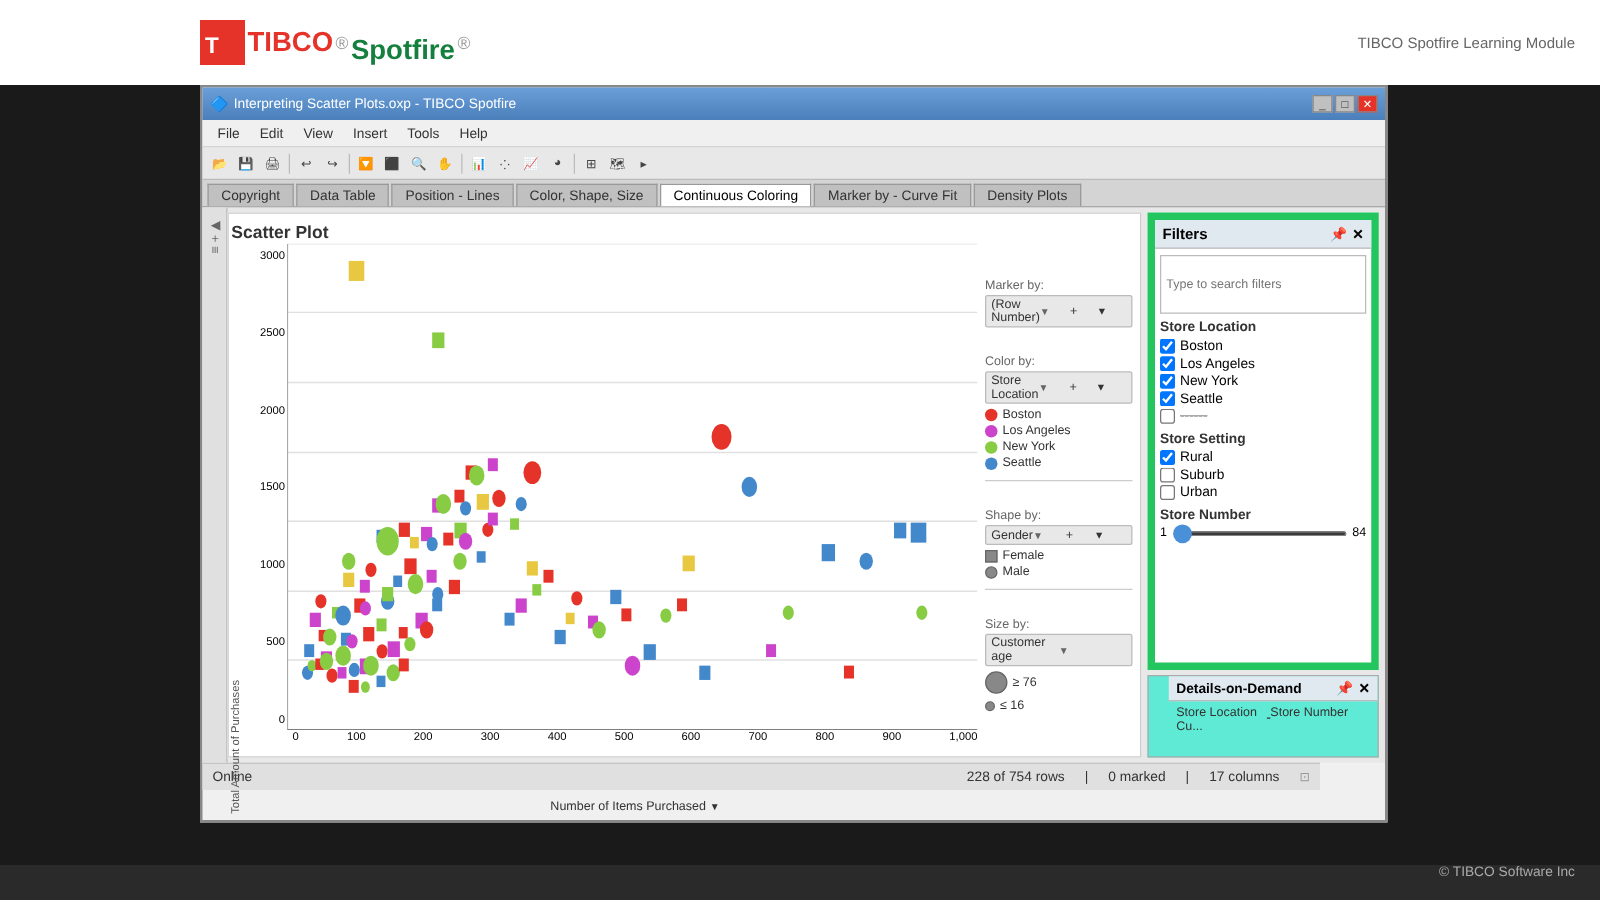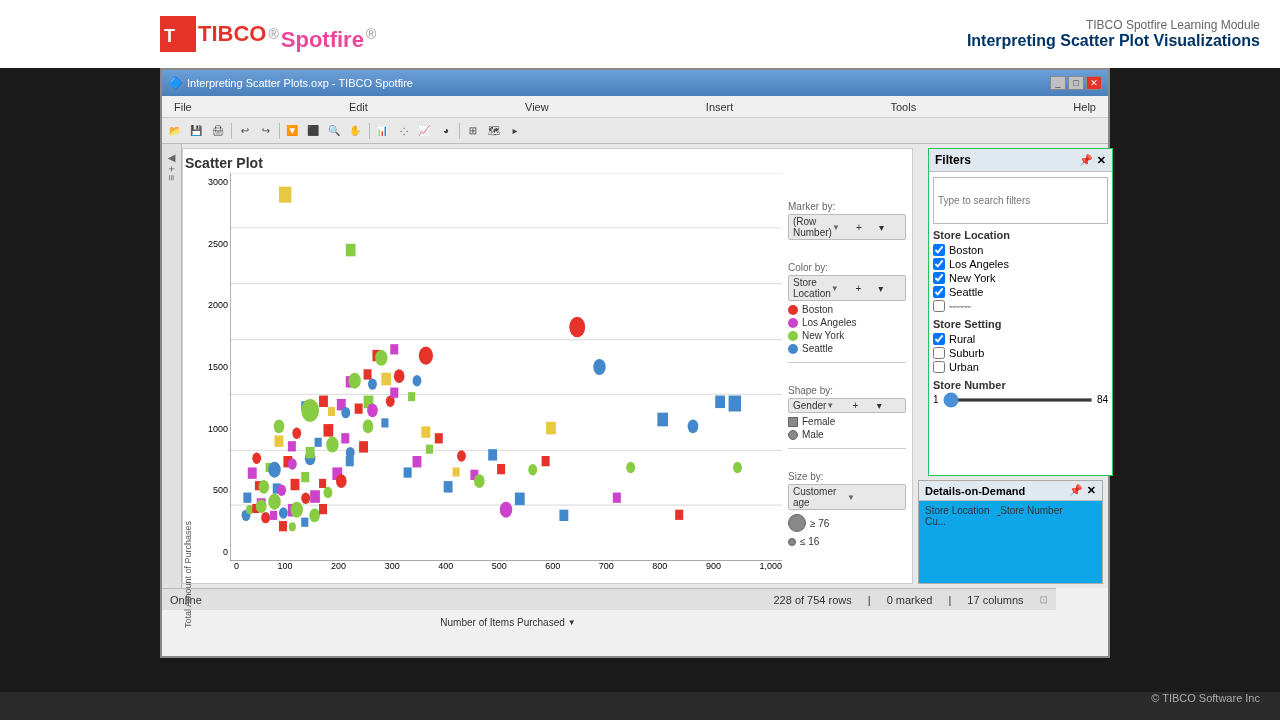--- a/index.html
+++ b/index.html
@@ -74,21 +74,20 @@
     }
 
     
     #menu-bar {
       height: 22px;
       background: #f0f0f0;
       display: flex;
       align-items: center;
       padding: 0 4px;
       border-bottom: 1px solid #ccc;
-      justify-content: space-between;
     }
     .menu-item {
       padding: 2px 8px;
       font-size: 11px;
       cursor: pointer;
       color: #333;
     }
 
     
     #toolbar {
@@ -398,27 +397,26 @@
 
 <div id="branding">
   <div id="logo-area">
     <div style="display:flex;align-items:center;gap:2px;">
       <svg width="36" height="36" viewBox="0 0 36 36">
         <rect x="0" y="0" width="36" height="36" fill="#e63329"></rect>
         <text x="4" y="26" font-size="18" fill="white" font-weight="bold">T</text>
       </svg>
       <span id="logo-tibco" style="color:#e63329;font-size:22px;font-weight:bold;">TIBCO</span>
       <span style="color:#999;font-size:14px;vertical-align:super;">®</span>
-      <span id="logo-spotfire" style="color:#ec4899;font-size:22px;font-weight:bold;margin-top:12px;">Spotfire</span>
+      <span id="logo-spotfire" style="color:#15803d;font-size:22px;font-weight:bold;margin-top:12px;">Spotfire</span>
       <span style="color:#999;font-size:14px;vertical-align:super;">®</span>
     </div>
   </div>
   <div id="branding-right">
     <div id="branding-module">TIBCO Spotfire Learning Module</div>
-    <div id="branding-title">Interpreting Scatter Plot Visualizations</div>
   </div>
 </div>
 
 <div id="app-window">
 
   <div id="title-bar">
     <div id="title-bar-left">
       <span style="font-size:12px;">🔷</span>
       <span>Interpreting Scatter Plots.oxp - TIBCO Spotfire</span>
     </div>
@@ -454,20 +452,29 @@
     <div class="toolbar-btn">📊</div>
     <div class="toolbar-btn">⁘</div>
     <div class="toolbar-btn">📈</div>
     <div class="toolbar-btn">◕</div>
     <div class="toolbar-sep"></div>
     <div class="toolbar-btn">⊞</div>
     <div class="toolbar-btn">🗺</div>
     <div class="toolbar-btn">▸</div>
   </div>
 
+  <div id="tab-bar">
+    <div class="tab">Copyright</div>
+    <div class="tab">Data Table</div>
+    <div class="tab">Position - Lines</div>
+    <div class="tab">Color, Shape, Size</div>
+    <div class="tab active">Continuous Coloring</div>
+    <div class="tab">Marker by - Curve Fit</div>
+    <div class="tab">Density Plots</div>
+  </div>
 
   <div id="main-content" style="position:relative;height:444px;display:flex;">
 
     <div id="left-panel">
       <div class="panel-btn">◀</div>
       <div class="panel-btn">+</div>
       <div class="panel-btn">≡</div>
     </div>
 
     <div id="scatter-area" style="flex:1;margin:4px 195px 4px 0;background:white;border:1px solid #ccc;display:flex;flex-direction:column;min-width:0;">
@@ -706,21 +713,21 @@
               <span>Number of Items Purchased</span>
               <span style="font-size:8px;">▼</span>
             </div>
           </div>
         </div>
       </div>
     </div>
 
     <div style="position:absolute;right:0;top:0;bottom:0;width:190px;display:flex;flex-direction:column;gap:4px;padding:4px 4px 4px 0;">
 
-      <div id="filters-panel" style="position:static;flex:1;display:flex;flex-direction:column;background:white;border:1px solid #22c55e;margin-left:10px;">
+      <div id="filters-panel" style="position:static;flex:1;display:flex;flex-direction:column;background:white;border:6px solid #22c55e;">
         <div id="filters-header">
           <span>Filters</span>
           <div style="display:flex;gap:4px;">
             <span style="cursor:pointer;font-size:11px;">📌</span>
             <span style="cursor:pointer;font-size:11px;">✕</span>
           </div>
         </div>
         <div style="padding:2px 4px;">
           <input type="text" id="filters-search" style="width: 100%; padding: 17px 4px; font-size: 10px; border: 1px solid rgb(187, 187, 187);" placeholder="Type to search filters">
         </div>
@@ -772,21 +779,21 @@
             <div class="filter-group-title">Store Number</div>
             <div class="store-number-row">
               <span>1</span>
               <input type="range" min="1" max="84" value="1" style="flex: 1 1 0%;">
               <span>84</span>
             </div>
           </div>
         </div>
       </div>
 
-      <div id="details-panel" style="position:static;height:104px;background:#0ea5e9;border:1px solid #aaa;display:flex;flex-direction:column;">
+      <div id="details-panel" style="position:static;height:66px;background:#5eead4;border:1px solid #aaa;display:flex;flex-direction:column;padding-left:16px;">
         <div id="details-header">
           <span>Details-on-Demand</span>
           <div style="display:flex;gap:4px;">
             <span style="cursor:pointer;font-size:11px;">📌</span>
             <span style="cursor:pointer;font-size:11px;">✕</span>
           </div>
         </div>
         <div id="details-body" style="padding:4px 6px;">
           <span class="details-col-header">Store Location</span>
           <span class="details-col-header">Store Number</span>

